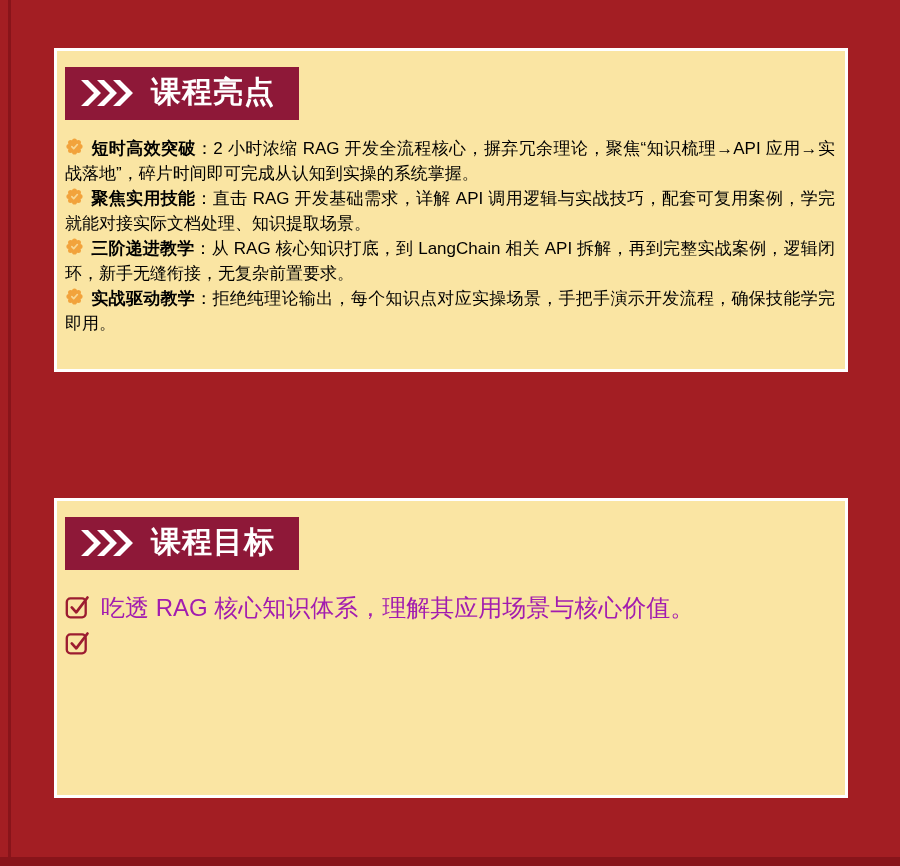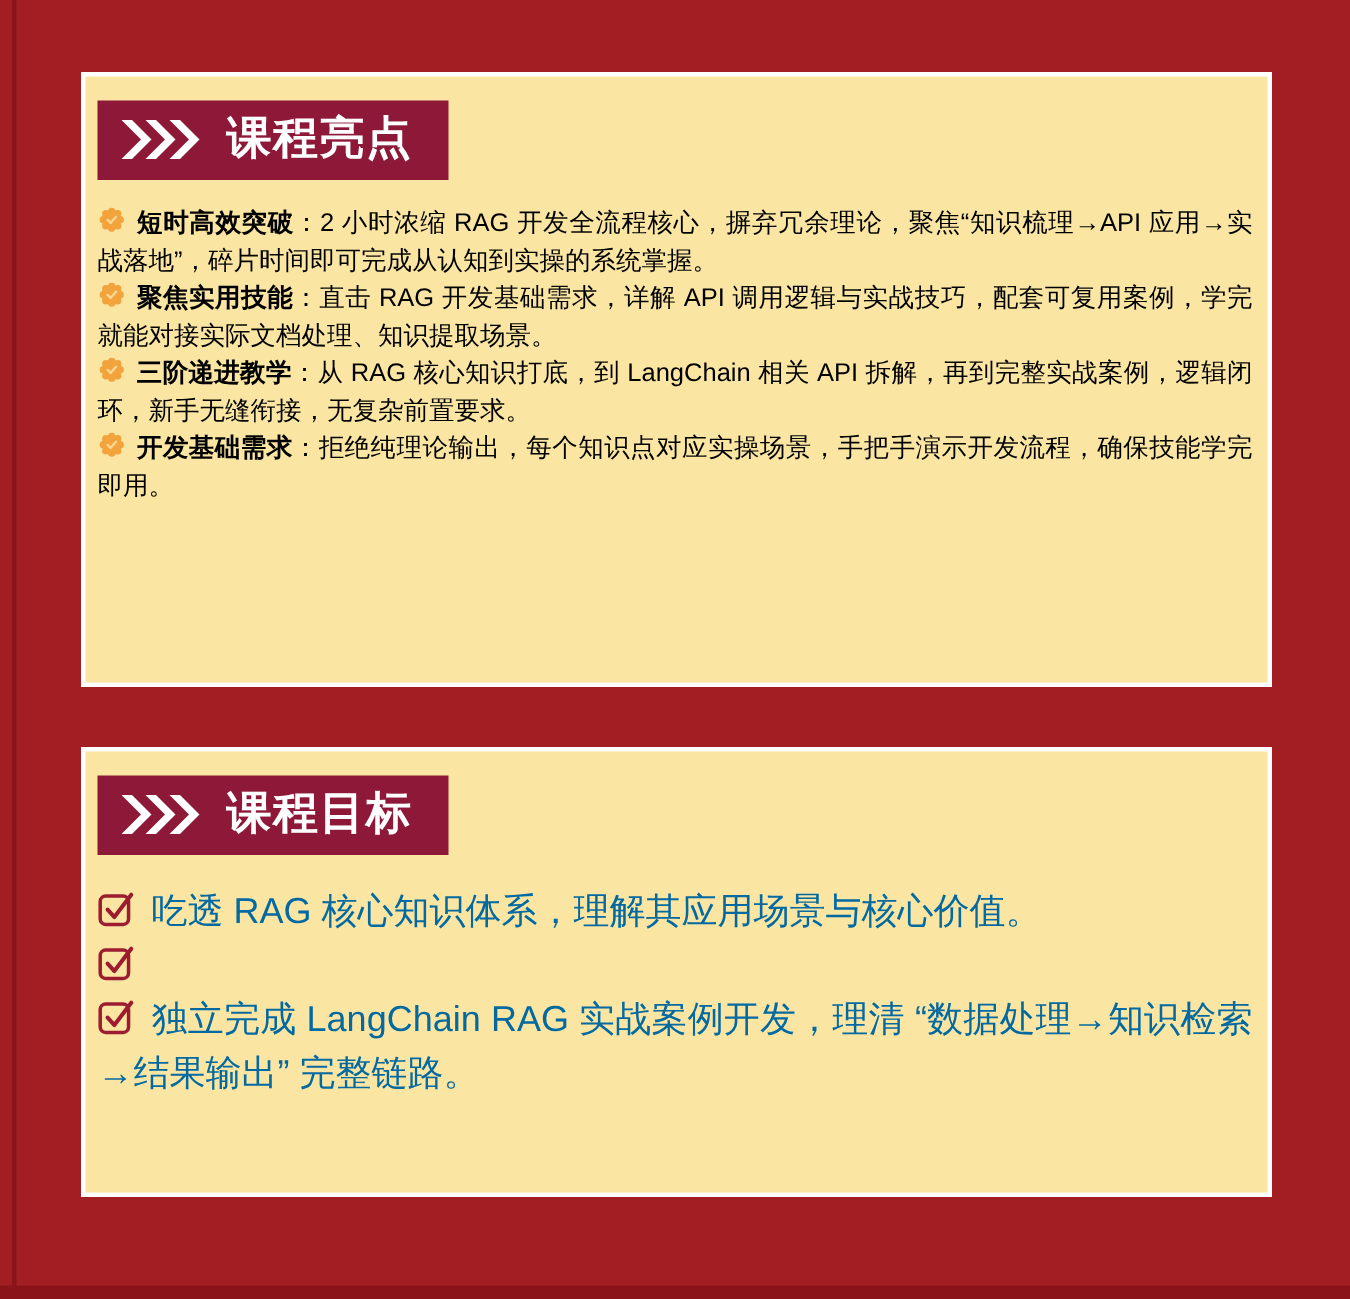--- a/index.html
+++ b/index.html
@@ -17,21 +17,21 @@
   .stripe-bottom {
     position:absolute; left:0; bottom:0; width:900px; height:9px;
     background:#88141A;
   }
   .card {
     position:absolute; left:54px; width:794px;
     box-sizing:border-box;
     background:#FAE5A3;
     border:3px solid #FFFFFF;
   }
-  .card-highlights { top:48px; height:410px; }
+  .card-highlights { top:48px; height:324px; }
   .card-goals { top:498px; height:300px; }
   .badge {
     display:inline-flex; align-items:center; gap:14px;
     background:#8E1838; color:#FFFFFF;
     font-weight:700; font-size:30px; letter-spacing:1px;
     padding:5px 24px 7px 16px;
     margin:16px 0 0 8px;
   }
   .badge svg { display:block; }
   .hl-text {
@@ -42,21 +42,21 @@
   }
   .hl-text p { margin:0; }
   .hl-lead { font-weight:700; }
   .seal-icon {
     display:inline-block; width:19px; height:19px;
     vertical-align:-2px; margin-right:7px;
   }
   .goal-text {
     margin:20px 10px 0 8px;
     font-size:24px; line-height:36px;
-    color:#0369a1;
+    color:#a21caf;
     text-align:justify;
   }
   .goal-text p { margin:0; }
   .checkbox-icon {
     display:inline-block; width:27px; height:27px;
     vertical-align:-4px; margin-right:9px;
   }
 </style>
 </head>
 <body>
@@ -142,21 +142,21 @@
             <circle cx="12" cy="19" r="3.2"></circle>
               <circle cx="7.05" cy="16.95" r="3.2"></circle>
             <circle cx="5" cy="12" r="3.2"></circle>
               <circle cx="7.05" cy="7.05" r="3.2"></circle>
             <circle cx="12" cy="5" r="3.2"></circle>
               <circle cx="16.95" cy="7.05" r="3.2"></circle>
             <circle cx="12" cy="12" r="7.4"></circle>
           </g>
           <path d="M8.6 12.2 l2.4 2.5 4.6-5.2" fill="none" stroke="#F8D793" stroke-width="2.1" stroke-linecap="round" stroke-linejoin="round"></path>
         </svg>
-      </span><span class="hl-lead">开发基础需求</span><span>：</span><span>拒绝纯理论输出，每个知识点对应实操场景，手把手演示开发流程，确保技能学完即用。</span>
+      </span><span class="hl-lead">实战驱动教学</span><span>：</span><span>拒绝纯理论输出，每个知识点对应实操场景，手把手演示开发流程，确保技能学完即用。</span>
     </p>
   </div>
 </section>
 
 <section class="card card-goals">
   <div class="badge">
     <span>
       <svg width="56" height="26" viewBox="0 0 56 26">
         <g fill="#FFFFFF">
           <path d="M0,0 h7 l13,13 -13,13 h-7 l13,-13 z"></path>
@@ -178,22 +178,14 @@
       </span><span>吃透 RAG 核心知识体系，理解其应用场景与核心价值。</span>
     </p>
     <p>
       <span class="checkbox-icon">
         <svg width="27" height="27" viewBox="0 0 30 30">
           <rect x="2" y="6" width="21" height="21" rx="4" fill="none" stroke="#9C1C30" stroke-width="2.6"></rect>
           <path d="M7.5 16 l5 5.5 L25 5" fill="none" stroke="#9C1C30" stroke-width="3" stroke-linecap="round" stroke-linejoin="round"></path>
         </svg>
       </span>
     </p>
-    <p>
-      <span class="checkbox-icon">
-        <svg width="27" height="27" viewBox="0 0 30 30">
-          <rect x="2" y="6" width="21" height="21" rx="4" fill="none" stroke="#9C1C30" stroke-width="2.6"></rect>
-          <path d="M7.5 16 l5 5.5 L25 5" fill="none" stroke="#9C1C30" stroke-width="3" stroke-linecap="round" stroke-linejoin="round"></path>
-        </svg>
-      </span><span>独立完成 LangChain RAG 实战案例开发，理清 “数据处理→知识检索→结果输出” 完整链路。</span>
-    </p>
   </div>
 </section>
 
 </body></html>

